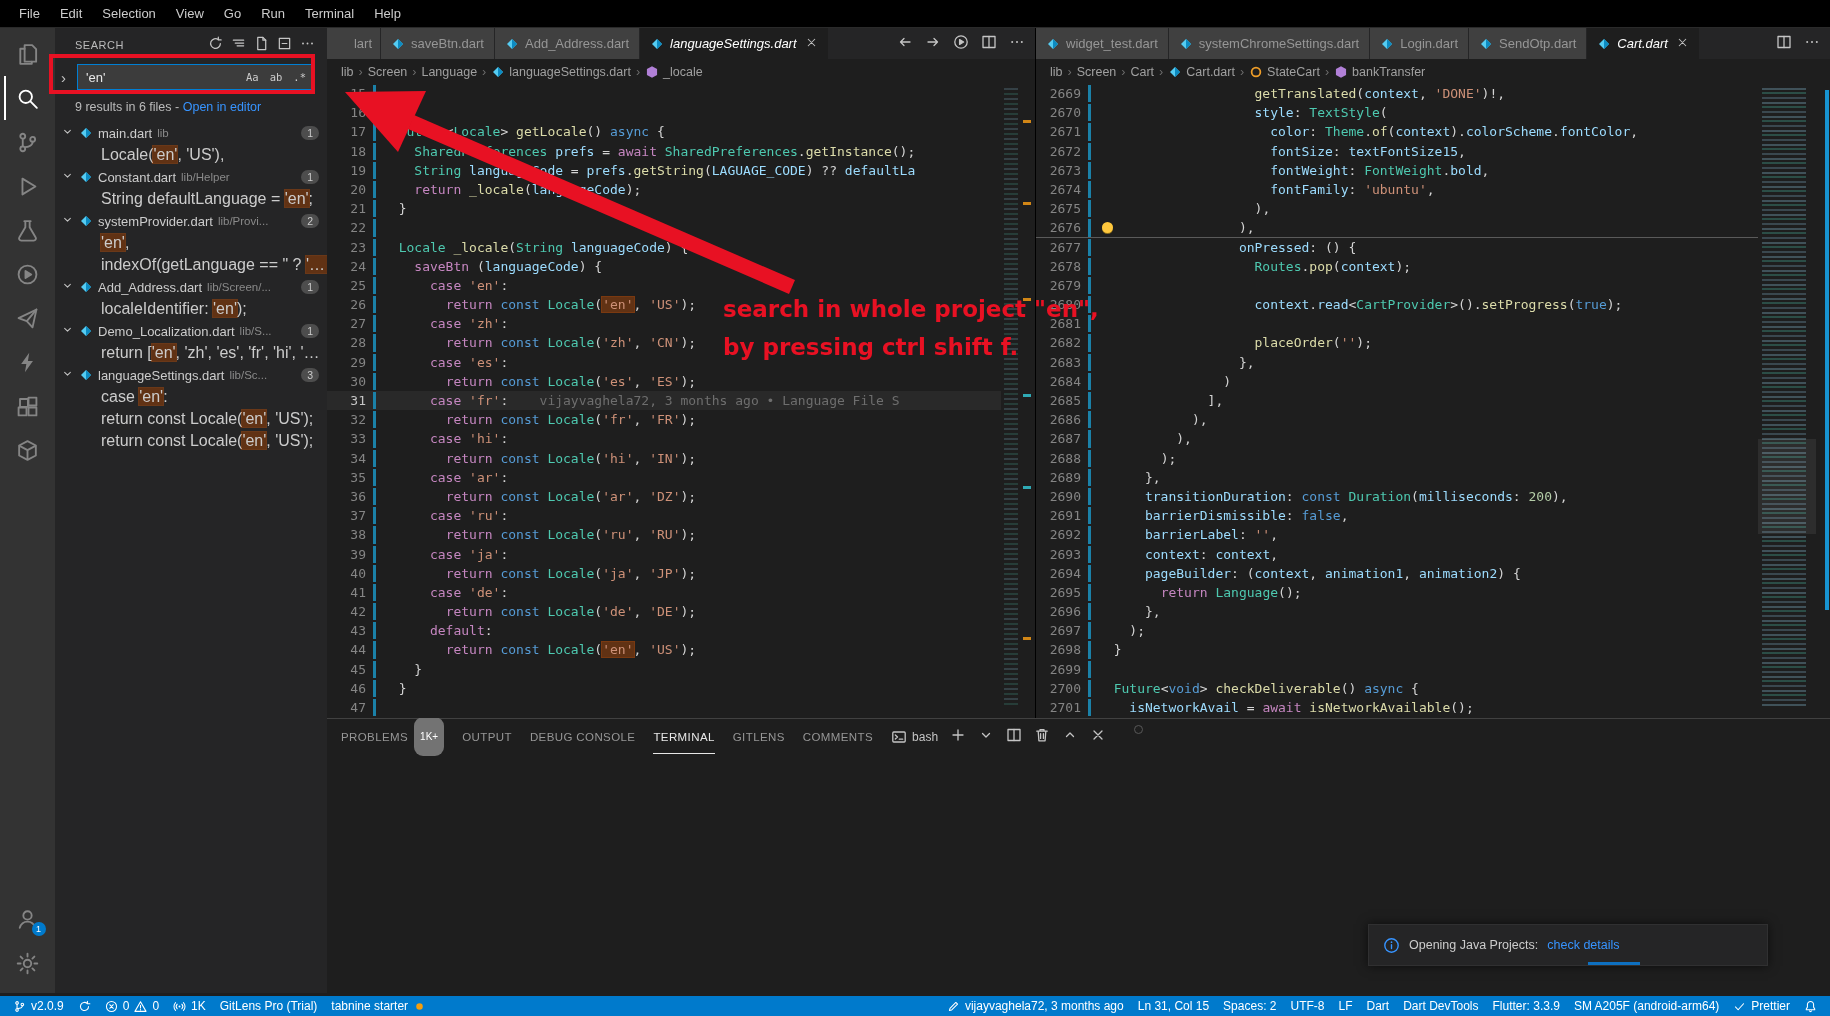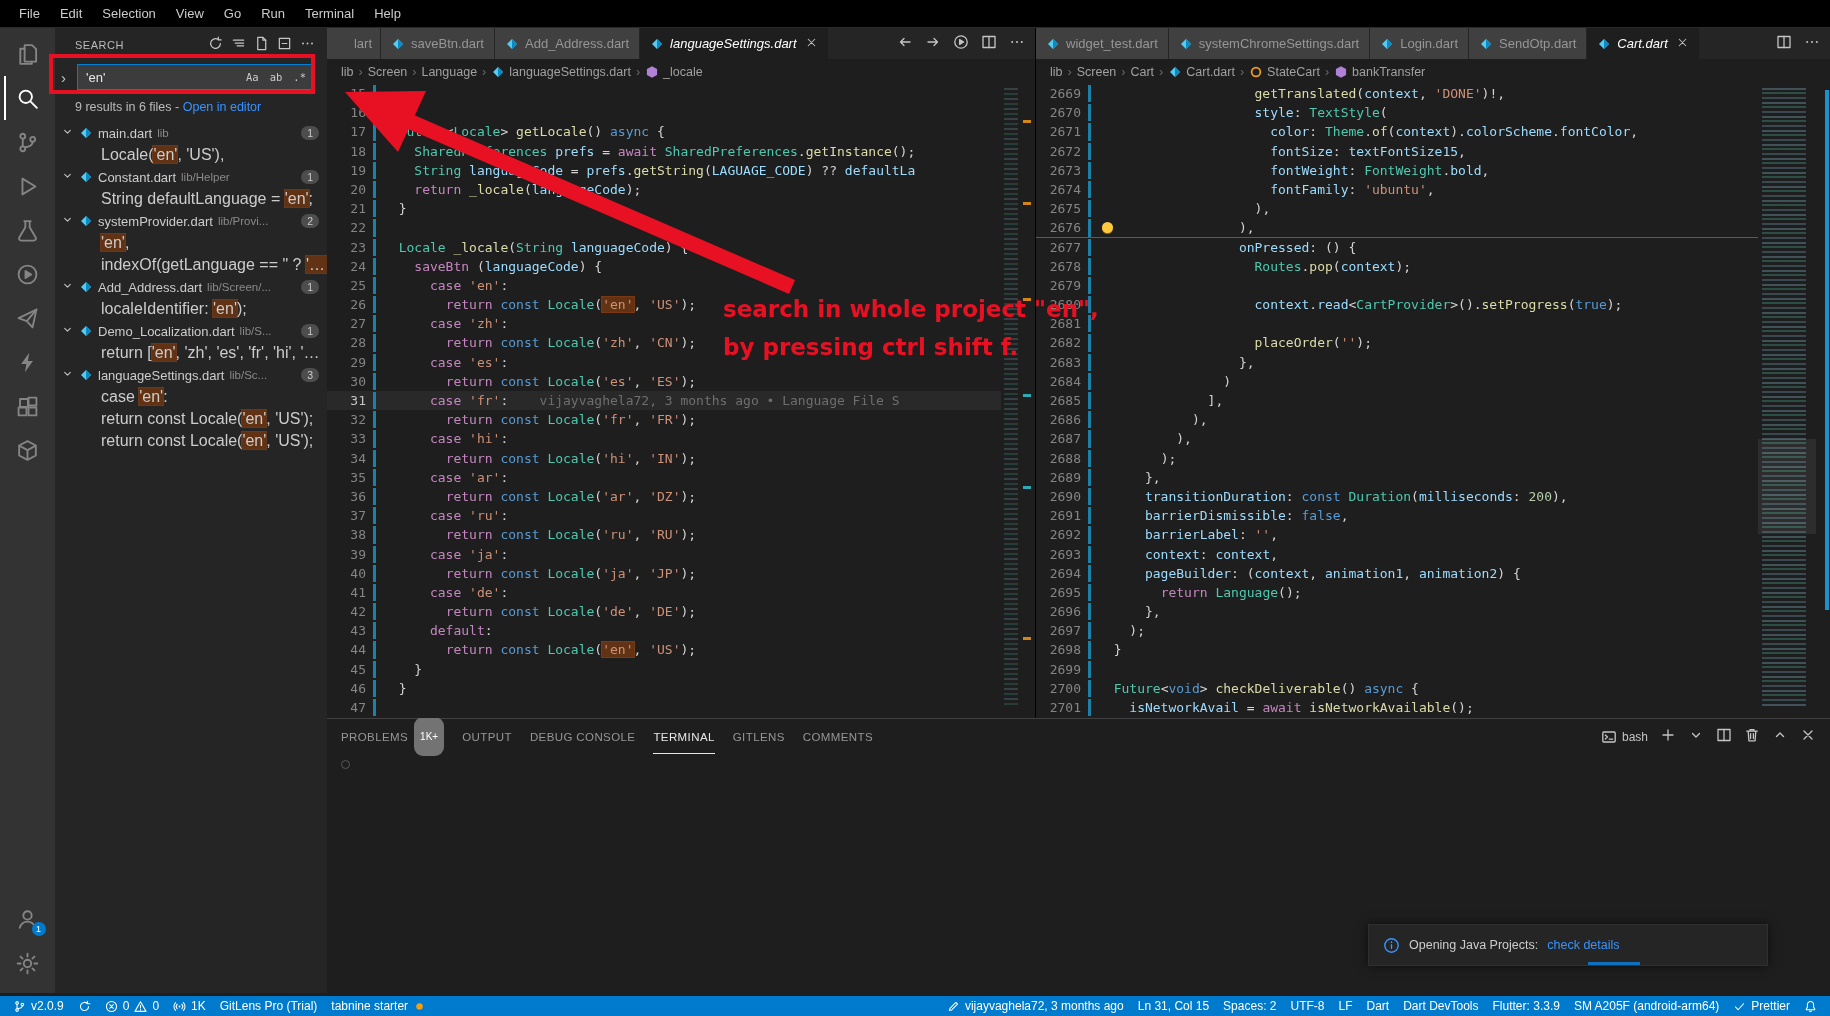--- a/index.html
+++ b/index.html
@@ -87,21 +87,21 @@
   .mm1{width:20px}
   .mm2{width:58px}
   .mm1::before{content:"";position:absolute;inset:4px 3px 10px 3px;background:repeating-linear-gradient(180deg,rgba(133,187,210,.22) 0 2px,transparent 2px 5px,rgba(78,201,176,.18) 5px 7px,transparent 7px 10px)}
   .mm2::before{content:"";position:absolute;top:4px;bottom:10px;left:4px;width:44px;background:repeating-linear-gradient(180deg,rgba(133,187,210,.33) 0 2px,transparent 2px 4px,rgba(78,201,176,.28) 4px 6px,transparent 6px 9px,rgba(156,220,254,.22) 9px 11px,transparent 11px 14px)}
   .mm-slider{position:absolute;left:0;right:0;top:56%;height:95px;background:rgba(255,255,255,.07)}
   .ruler{width:14px;flex:none;position:relative;background:#1e1e1e}
   .rmark{position:absolute;left:2px;width:8px;height:3px}
   .blue-bar{position:absolute;right:1px;top:6px;width:4px;height:520px;background:#1793d1}
 
   
-  .panel{flex:1;border-top:1px solid #414141;display:flex;flex-direction:column;background:#1e1e1e;min-height:0}
+  .panel{flex:1;border-top:1px solid #414141;display:flex;flex-direction:row;background:#1e1e1e;min-height:0}
   .panel-tabs{height:35px;display:flex;align-items:center;padding:0 14px;gap:18px;font-size:11.5px;letter-spacing:.4px;color:#969696}
   .panel-tab{height:100%;display:flex;align-items:center;gap:6px;cursor:pointer}
   .panel-tab.active{color:#e7e7e7;box-shadow:inset 0 -1px 0 #e7e7e7}
   .badge-pill{background:#737373;color:#ffffff;font-size:10px;border-radius:9px;padding:14px 6px;letter-spacing:0}
   .panel-actions{margin-left:auto;display:flex;align-items:center;gap:12px;color:#c5c5c5;font-size:12px;letter-spacing:0}
   .shell-select{display:flex;align-items:center;gap:5px;cursor:pointer}
   .pa-btn{cursor:pointer}
   .terminal{flex:1;padding:6px 0 0 14px;font-family:"DejaVu Sans Mono",monospace;font-size:13px}
   .term-line{display:flex;align-items:center;gap:8px}
   .term-circle{width:9px;height:9px;border:1px solid #585858;border-radius:50%;flex:none}

